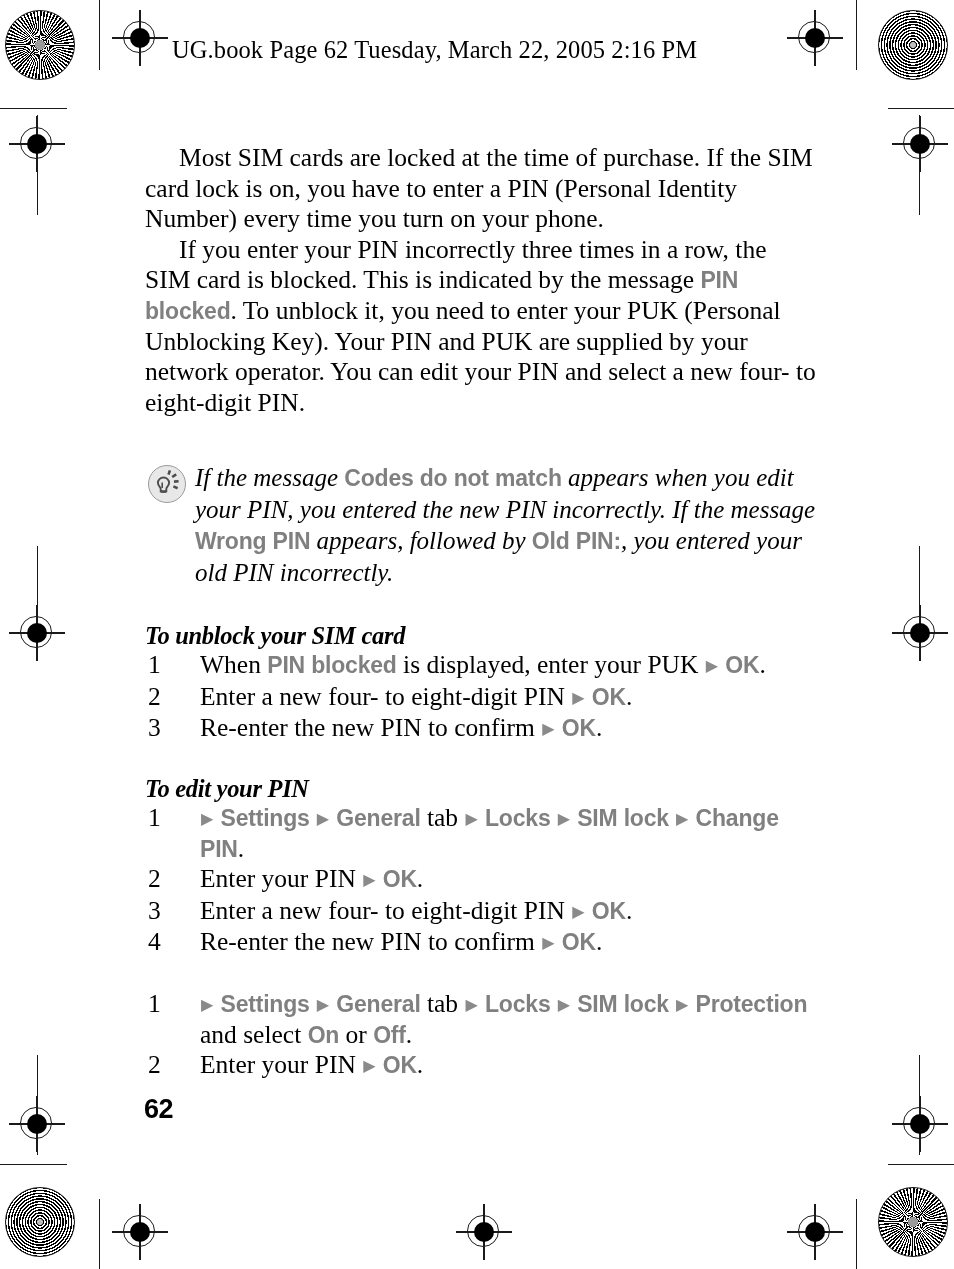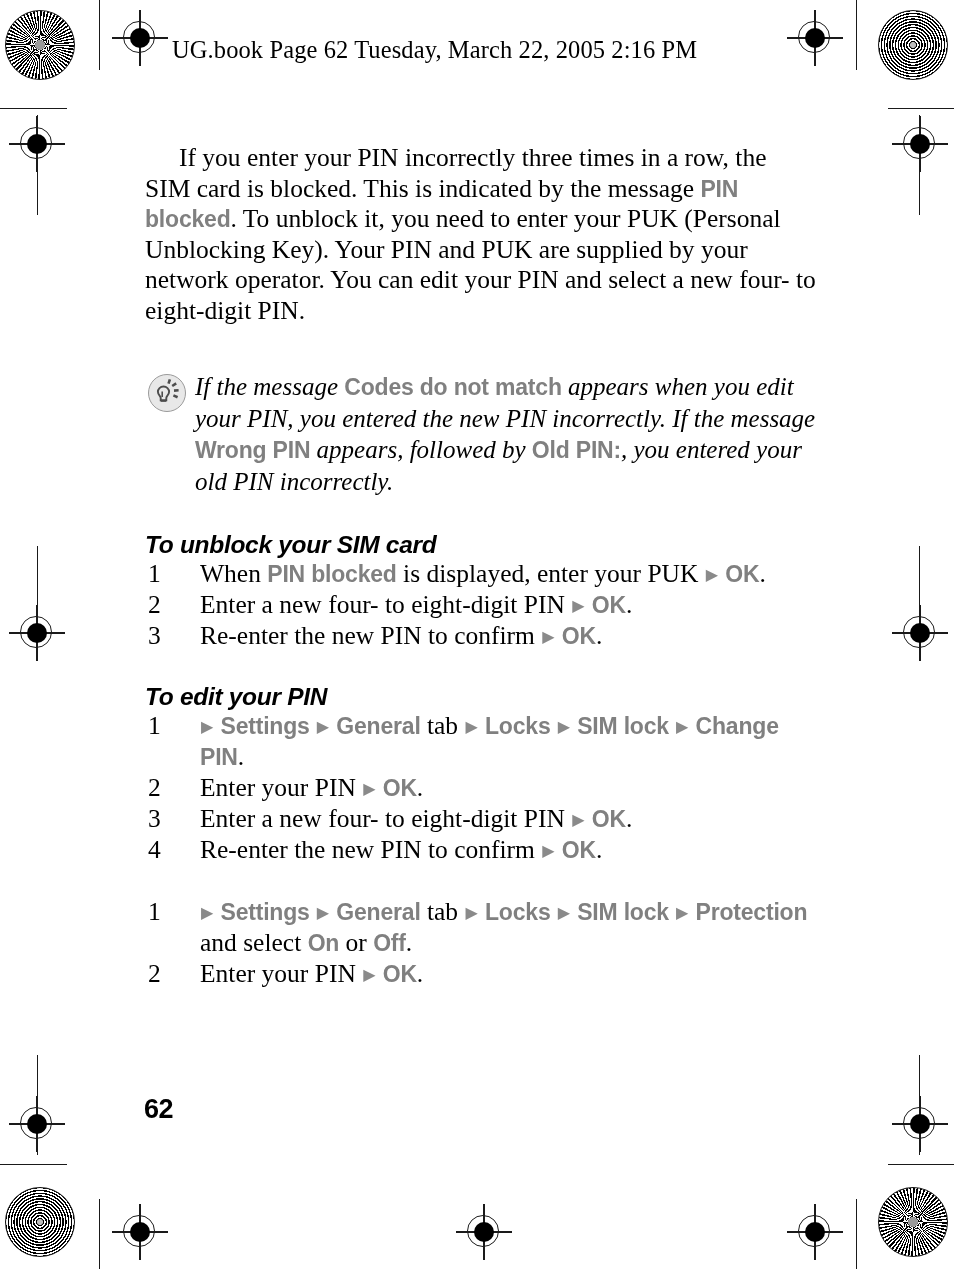--- a/index.html
+++ b/index.html
@@ -161,21 +161,21 @@
     width: 38px; height: 38px;
     border-radius: 50%;
     background: #e8e8e8;
     border: 1.5px solid #9a9a9a;
     box-sizing: border-box;
   }
   .bulb svg { position: absolute; left: 0; top: 0; }
 
   h3.sec {
     margin: 0;
-    font-family: Liberation Sans, sans-serif;
+    font-family: Liberation Serif, serif;
     font-weight: bold;
     font-style: italic;
     font-size: 24.5px;
     letter-spacing: -0.3px;
     color: #000;
   }
   .sec-block { margin-top: 30px; }
   .sec-block.first { margin-top: 34px; }
 
   ol.steps {
@@ -314,20 +314,23 @@
       <span class="dot"></span>
     </div>
 </div>
 
 <div class="page">
 
   <div class="doc-header">UG.book  Page 62  Tuesday, March 22, 2005  2:16 PM</div>
 
   <div class="content">
 
+    <p class="body">
+      <span>Most SIM cards are locked at the time of purchase. If the SIM card lock is on, you have to enter a PIN (Personal Identity Number) every time you turn on your phone.</span>
+    </p>
 
     <p class="body">
       <span>If you enter your PIN incorrectly three times in a row, the SIM card is blocked. This is indicated by the message </span><span class="ui">PIN blocked</span><span>. To unblock it, you need to enter your PUK (Personal Unblocking Key). Your PIN and PUK are supplied by your network operator. You can edit your PIN and select a new four- to eight-digit PIN.</span>
     </p>
 
     <div class="note">
       <span class="bulb">
         <svg width="35" height="35" viewBox="0 0 35 35" aria-hidden="true">
           <path d="M14.5 11.5c-3.2 0-5.6 2.4-5.6 5.3 0 2 1.1 3.3 2 4.3.5.6.8 1.1.8 1.8v2.4h5.6v-2.4c0-.7.3-1.2.8-1.8.9-1 2-2.3 2-4.3 0-2.9-2.4-5.3-5.6-5.3z" fill="none" stroke="#4d4d4d" stroke-width="1.9"></path>
           <path d="M11.7 25.9h5.6" fill="none" stroke="#4d4d4d" stroke-width="1.9"></path>

